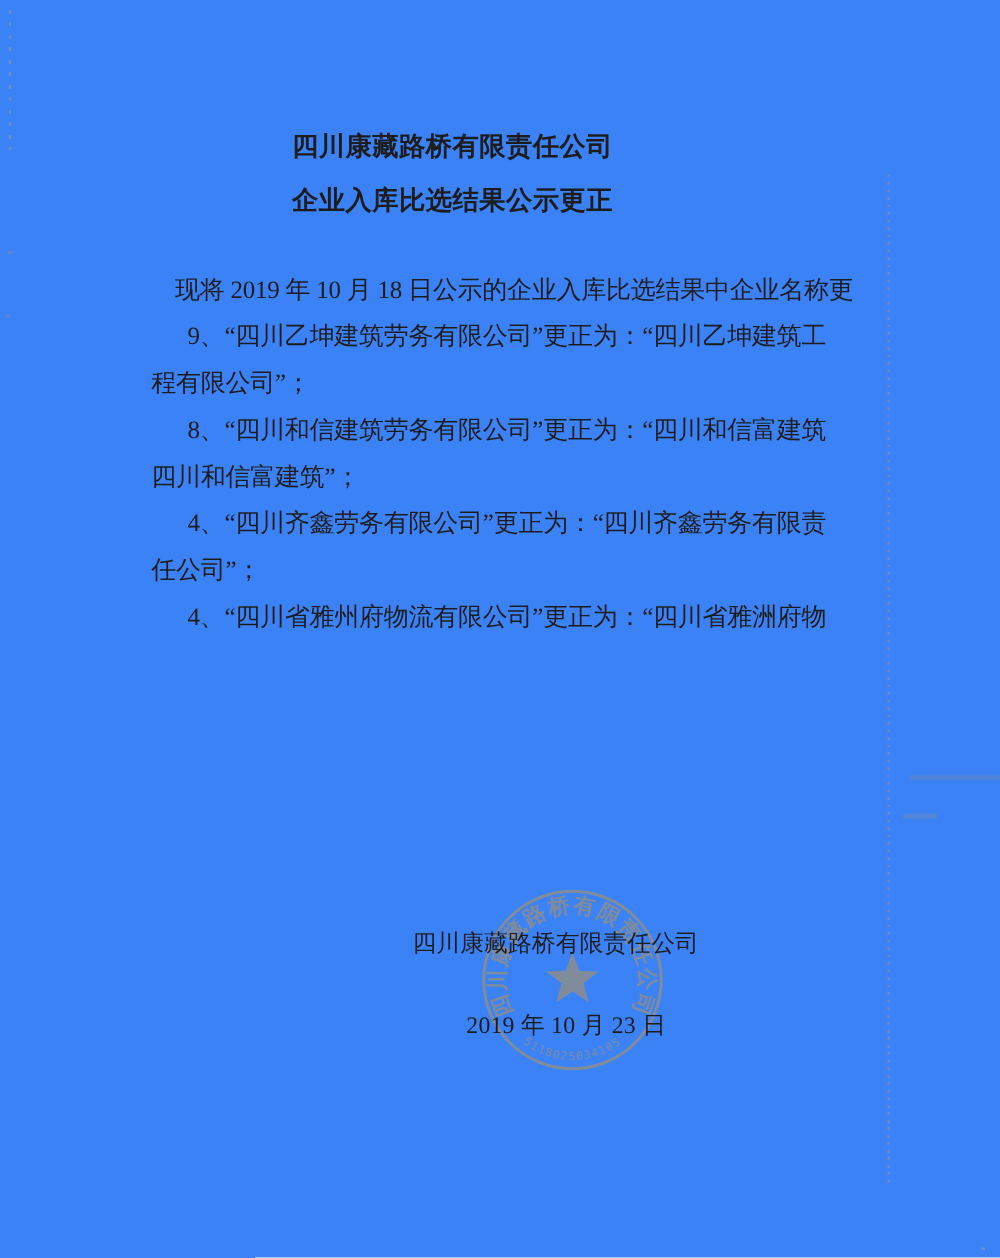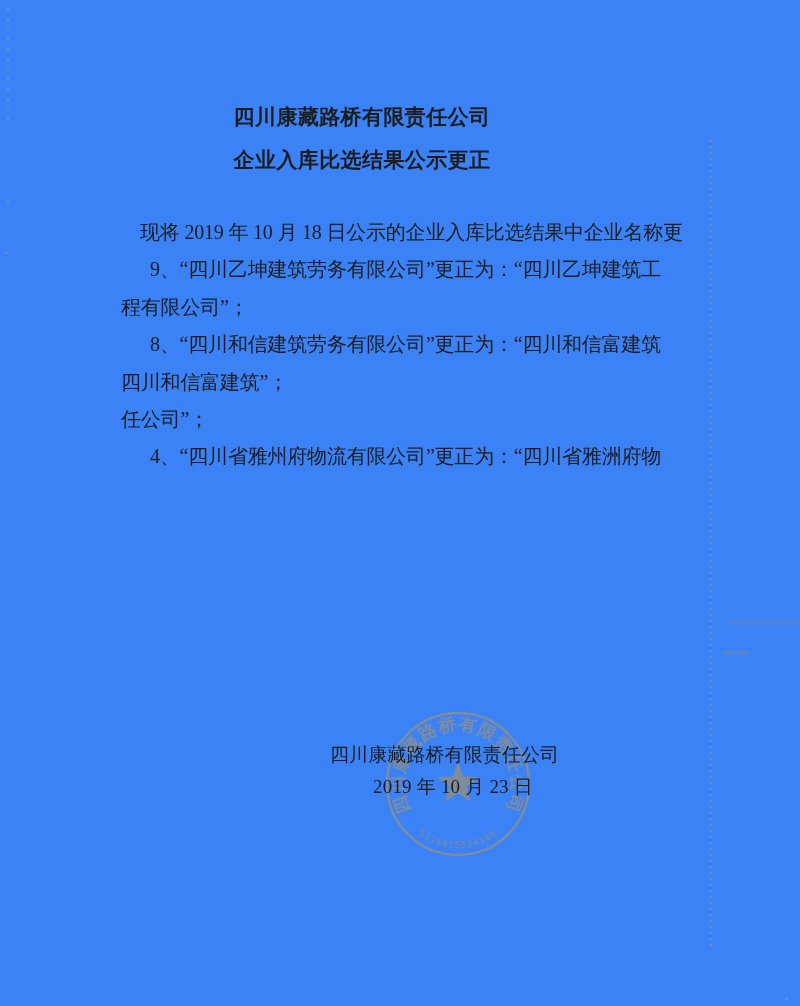--- a/index.html
+++ b/index.html
@@ -52,21 +52,21 @@
     left: 330px;
     top: 742px;
     font-size: 19px;
     letter-spacing: 0.1px;
     white-space: nowrap;
     z-index: 3;
   }
   .sig-date {
     position: absolute;
     left: 373px;
-    top: 774px;
+    top: 807px;
     font-size: 19px;
     letter-spacing: 0.2px;
     white-space: nowrap;
     z-index: 3;
   }
 
   
   .seal-svg {
     position: absolute;
     left: 378px;
@@ -119,20 +119,21 @@
     <div class="title-line">四川康藏路桥有限责任公司</div>
     <div class="title-line">企业入库比选结果公示更正</div>
   </div>
 
   <div class="body-block">
     <div class="body-line indent-para">现将 2019 年 10 月 18 日公示的企业入库比选结果中企业名称更</div>
     <div class="body-line indent-item">9、“四川乙坤建筑劳务有限公司”更正为：“四川乙坤建筑工</div>
     <div class="body-line">程有限公司”；</div>
     <div class="body-line indent-item">8、“四川和信建筑劳务有限公司”更正为：“四川和信富建筑</div>
     <div class="body-line">四川和信富建筑”；</div>
+    <div class="body-line indent-item">4、“四川齐鑫劳务有限公司”更正为：“四川齐鑫劳务有限责</div>
     <div class="body-line">任公司”；</div>
     <div class="body-line indent-item">4、“四川省雅州府物流有限公司”更正为：“四川省雅洲府物</div>
   </div>
 
   <svg class="seal-svg" viewBox="0 0 160 160">
     <defs>
       <path id="ringTextPath" d="M 33.2 107 A 54 54 0 1 1 126.8 107" fill="none"></path>
       <path id="codeTextPath" d="M 40.6 130.4 A 64 64 0 0 0 119.4 130.4" fill="none"></path>
       <filter id="sealBlur">
           <feGaussianBlur stdDeviation="0.35"></feGaussianBlur>

